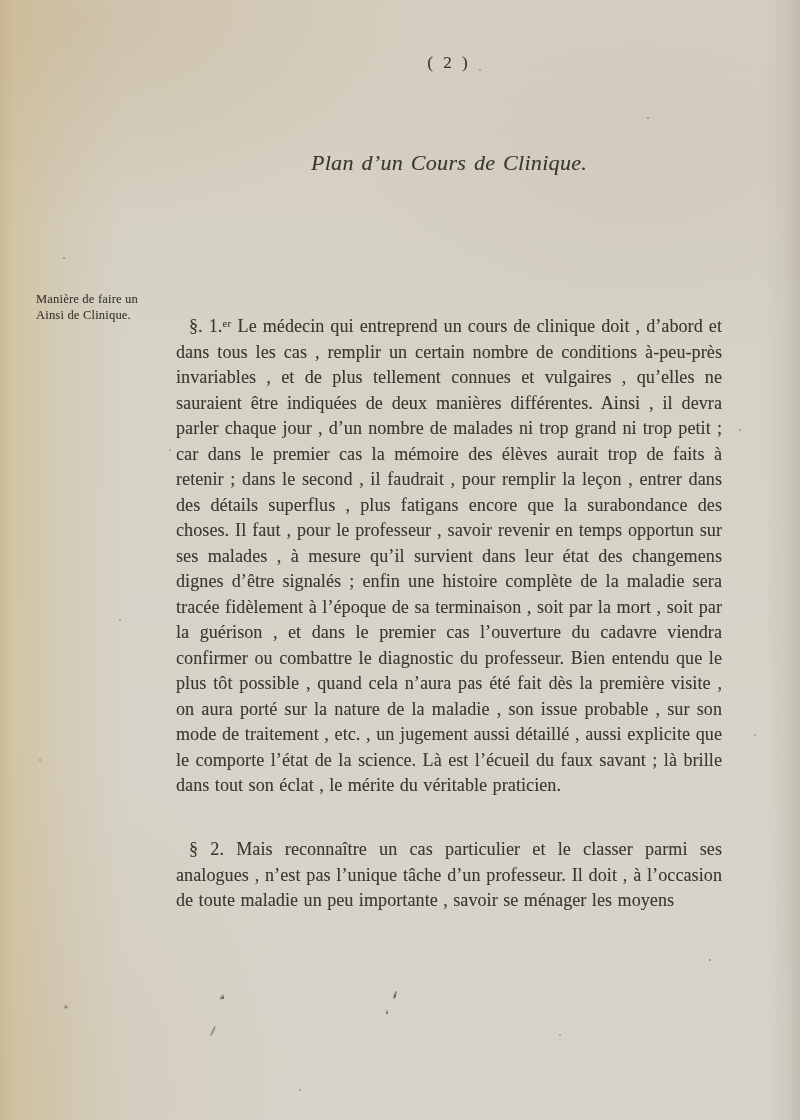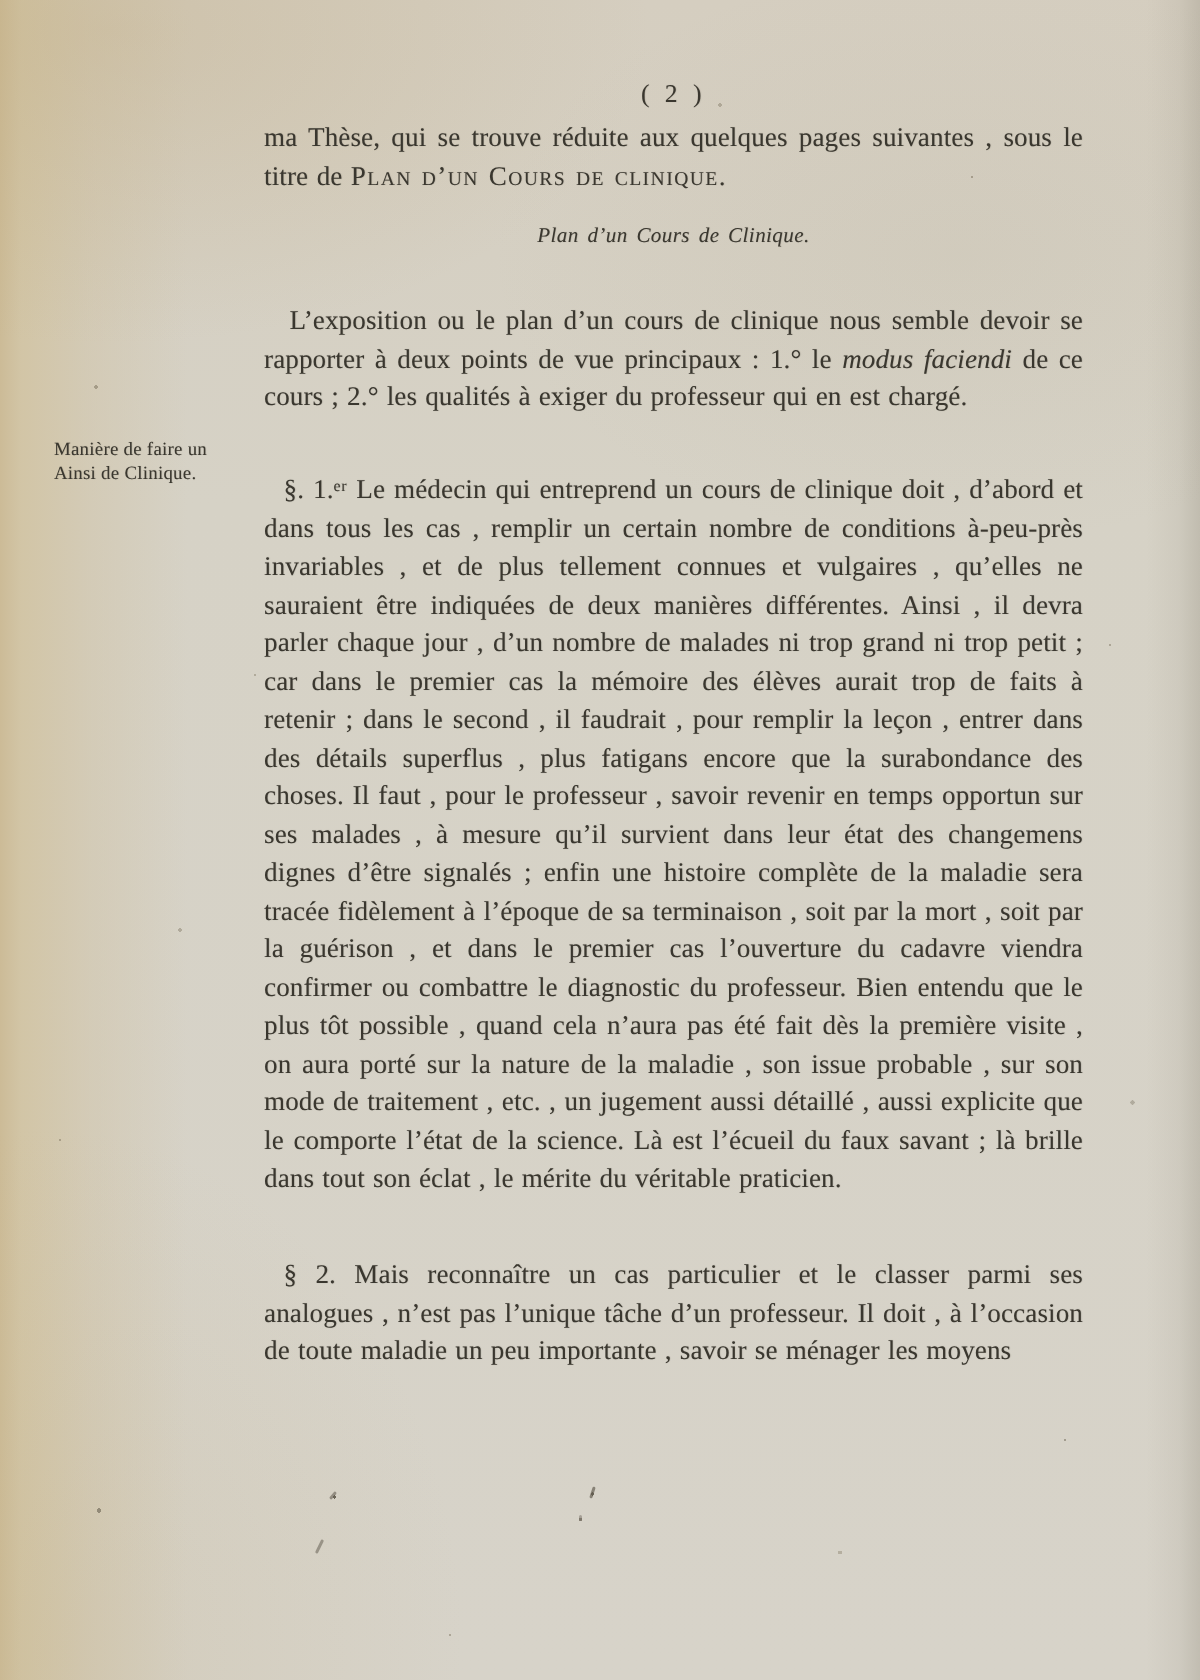--- a/index.html
+++ b/index.html
@@ -53,21 +53,21 @@
   .intro {
     position: absolute; left: 176px; width: 546px; top: 79px;
     font-size: 18px; line-height: 25.5px; text-align: justify;
     word-spacing: 1px; letter-spacing: 0.1px; margin: 0;
   }
   .smallcaps { font-variant: small-caps; letter-spacing: 1px; }
 
   .section-heading {
     position: absolute; left: 176px; width: 546px; top: 150px;
     margin: 0; text-align: center;
-    font-style: italic; font-weight: 400; font-size: 14px;
+    font-style: italic; font-weight: 400; font-size: 22px;
     word-spacing: 2px; letter-spacing: 0.3px;
   }
 
   .body-para {
     position: absolute; left: 176px; width: 546px;
     margin: 0; font-size: 18px; line-height: 25.5px;
     text-align: justify; word-spacing: 0.8px; letter-spacing: 0.1px;
   }
   .p1 { top: 201px; text-indent: 17px; }
   .p2 { top: 314px; text-indent: 13px; }
@@ -89,25 +89,23 @@
   .mark-3 { left: 386px; top: 1010px; width: 1.5px; height: 4px; opacity: .4; }
   .mark-4 { left: 212px; top: 1026px; width: 2px; height: 10px; transform: rotate(26deg); opacity: .5; }
 </style>
 </head>
 <body>
 
 <div class="page">
 
   <div class="page-number">( 2 )</div>
 
-  <p class="intro"><span>ma Thèse, qui se trouve réduite aux quelques pages suivantes , sous le titre de </span><span class="smallcaps">Plan d’un Cours de clinique</span><span>.</span></p>
 
   <h2 class="section-heading">Plan d’un Cours de Clinique.</h2>
 
-  <p class="body-para p1"><span>L’exposition ou le plan d’un cours de clinique nous semble devoir se rapporter à deux points de vue principaux : 1.° le </span><i>modus faciendi</i><span> de ce cours ; 2.° les qualités à exiger du professeur qui en est chargé.</span></p>
 
   <p class="body-para p2"><span>§. 1.</span><sup class="ord">er</sup><span> Le médecin qui entreprend un cours de clinique doit , d’abord et dans tous les cas , remplir un certain nombre de conditions à-peu-près invariables , et de plus tellement connues et vulgaires , qu’elles ne sauraient être indiquées de deux manières différentes. Ainsi , il devra parler chaque jour , d’un nombre de malades ni trop grand ni trop petit ; car dans le premier cas la mémoire des élèves aurait trop de faits à retenir ; dans le second , il faudrait , pour remplir la leçon , entrer dans des détails superflus , plus fatigans encore que la surabondance des choses. Il faut , pour le professeur , savoir revenir en temps opportun sur ses malades , à mesure qu’il survient dans leur état des changemens dignes d’être signalés ; enfin une histoire complète de la maladie sera tracée fidèlement à l’époque de sa terminaison , soit par la mort , soit par la guérison , et dans le premier cas l’ouverture du cadavre viendra confirmer ou combattre le diagnostic du professeur. Bien entendu que le plus tôt possible , quand cela n’aura pas été fait dès la première visite , on aura porté sur la nature de la maladie , son issue probable , sur son mode de traitement , etc. , un jugement aussi détaillé , aussi explicite que le comporte l’état de la science. Là est l’écueil du faux savant ; là brille dans tout son éclat , le mérite du véritable praticien.</span></p>
 
   <p class="body-para p3"><span>§ 2.</span><span> Mais reconnaître un cas particulier et le classer parmi ses analogues , n’est pas l’unique tâche d’un professeur. Il doit , à l’occasion de toute maladie un peu importante , savoir se ménager les moyens</span></p>
 
   <div class="margin-note note-1">
     <div>Manière de faire un</div>
     <div>Ainsi de Clinique.</div>
   </div>
 

